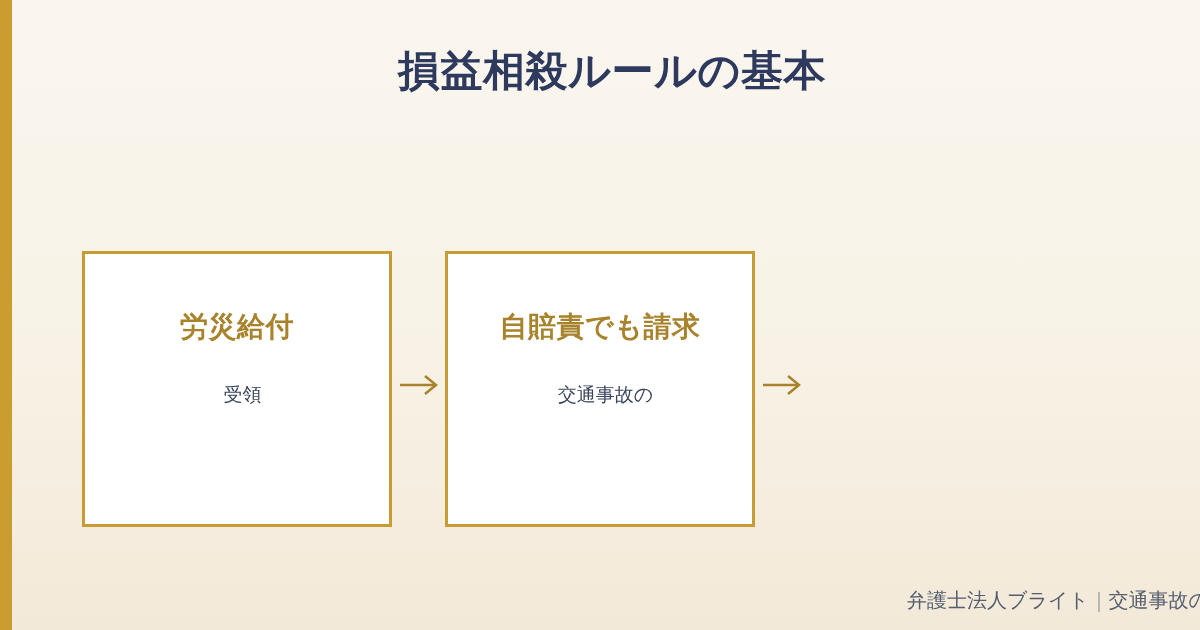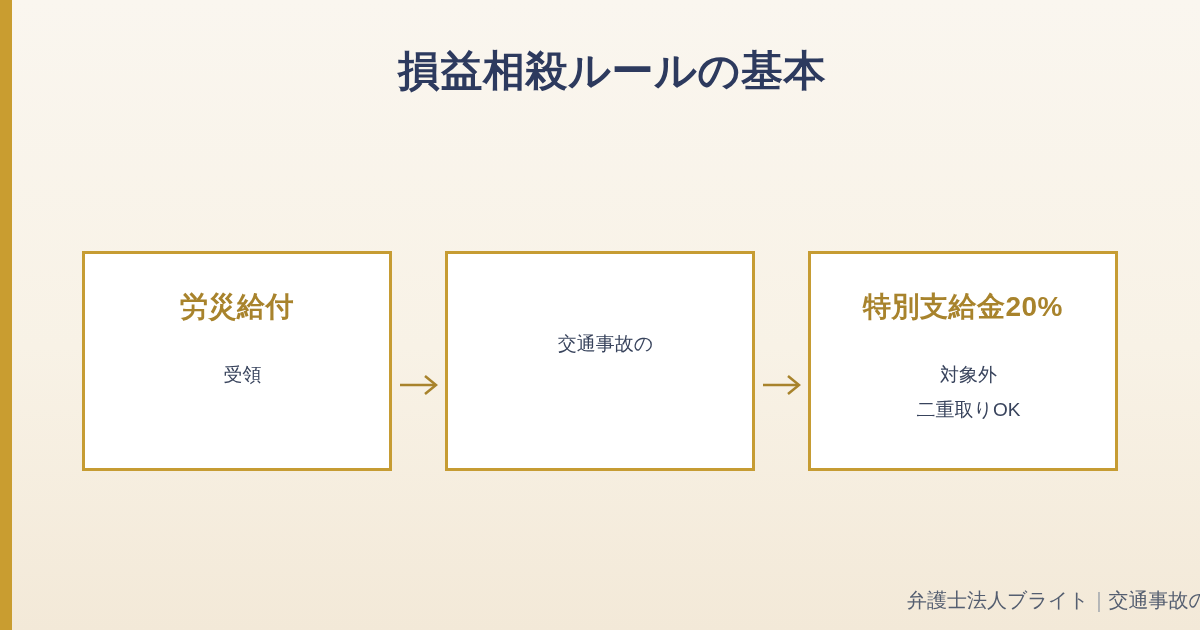--- a/index.html
+++ b/index.html
@@ -39,25 +39,25 @@
   .flow {
     position: absolute;
     left: 82px;
     top: 251px;
     display: flex;
     flex-direction: row;
   }
   .card {
     box-sizing: border-box;
     width: 310px;
-    height: 220px;
+    height: 276px;
     background: #ffffff;
     border: 3px solid #c69c33;
     text-align: center;
-    padding-top: 37px;
+    padding-top: 57px;
   }
   .card-heading {
     font-size: 28px;
     line-height: 31px;
     font-weight: 700;
     letter-spacing: 0.5px;
     color: #a8832c;
   }
   .card-body {
     margin-top: 35px;
@@ -108,39 +108,33 @@
     </div>
 
     <div class="arrow-cell">
       <svg width="40" height="20" viewBox="0 0 40 20">
         <line x1="1" y1="10" x2="36" y2="10" stroke="#a8832c" stroke-width="2.5"></line>
         <polyline points="26,1 37,10 26,19" fill="none" stroke="#a8832c" stroke-width="2.5" stroke-linejoin="miter"></polyline>
       </svg>
     </div>
 
     <div class="card">
+      <div class="card-heading">自賠責でも請求</div>
       <div class="card-body">
         <div>交通事故の</div>
       </div>
     </div>
 
     <div class="arrow-cell">
       <svg width="40" height="20" viewBox="0 0 40 20">
         <line x1="1" y1="10" x2="36" y2="10" stroke="#a8832c" stroke-width="2.5"></line>
         <polyline points="26,1 37,10 26,19" fill="none" stroke="#a8832c" stroke-width="2.5" stroke-linejoin="miter"></polyline>
       </svg>
     </div>
 
-    <div class="card">
-      <div class="card-heading">特別支給金20%</div>
-      <div class="card-body">
-        <div>対象外</div>
-        <div>二重取りOK</div>
-      </div>
-    </div>
 
   </div>
 
   <div class="footer">
     <span>弁護士法人ブライト</span><span class="sep">｜</span><span>交通事故の</span>
   </div>
 
 </div>
 
 </body></html>

